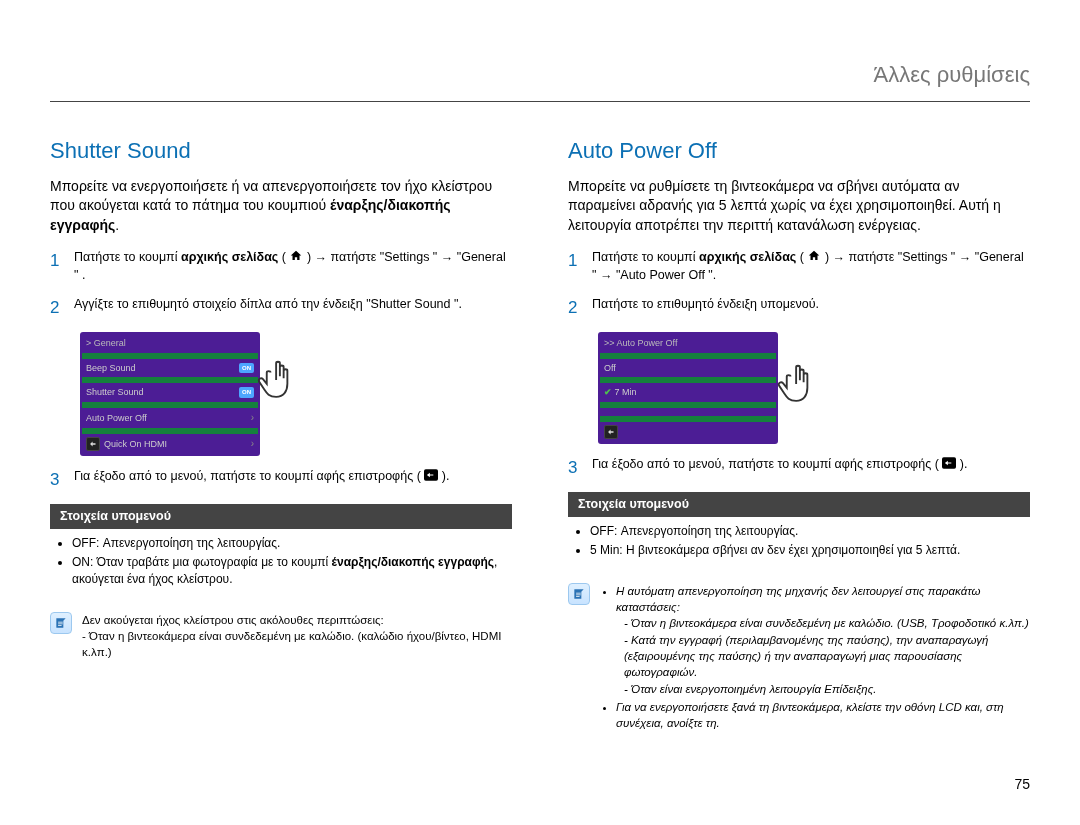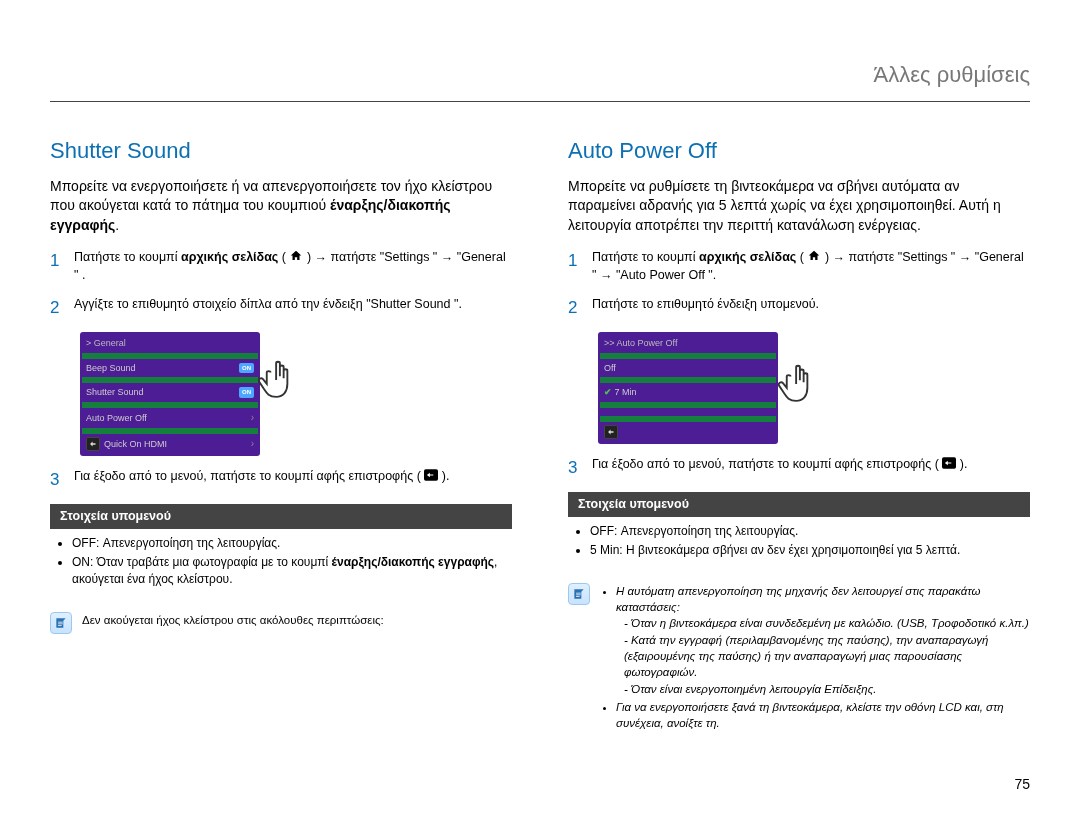--- a/index.html
+++ b/index.html
@@ -237,20 +237,21 @@
 
       <div class="note-row">
         <div class="note-icon">
           <svg viewBox="0 0 24 24">
               <path fill="#2a72b5" d="M4 4h16l-4 4v12H4z"></path>
               <path fill="#fff" d="M7 10h8v1H7zm0 3h8v1H7zm0 3h6v1H7z"></path>
             </svg>
         </div>
         <div class="note-text">
           <div>Δεν ακούγεται ήχος κλείστρου στις ακόλουθες περιπτώσεις:</div>
+          <div>- Όταν η βιντεοκάμερα είναι συνδεδεμένη με καλώδιο. (καλώδιο ήχου/βίντεο, HDMI κ.λπ.)</div>
         </div>
       </div>
     </div>
 
     <div class="col">
       <div class="section-title">Auto Power Off</div>
       <p class="intro">Μπορείτε να ρυθμίσετε τη βιντεοκάμερα να σβήνει αυτόματα αν παραμείνει αδρανής για 5 λεπτά χωρίς να έχει χρησιμοποιηθεί. Αυτή η λειτουργία αποτρέπει την περιττή κατανάλωση ενέργειας.</p>
 
       <div class="step">
         <div class="step-num">1</div>

